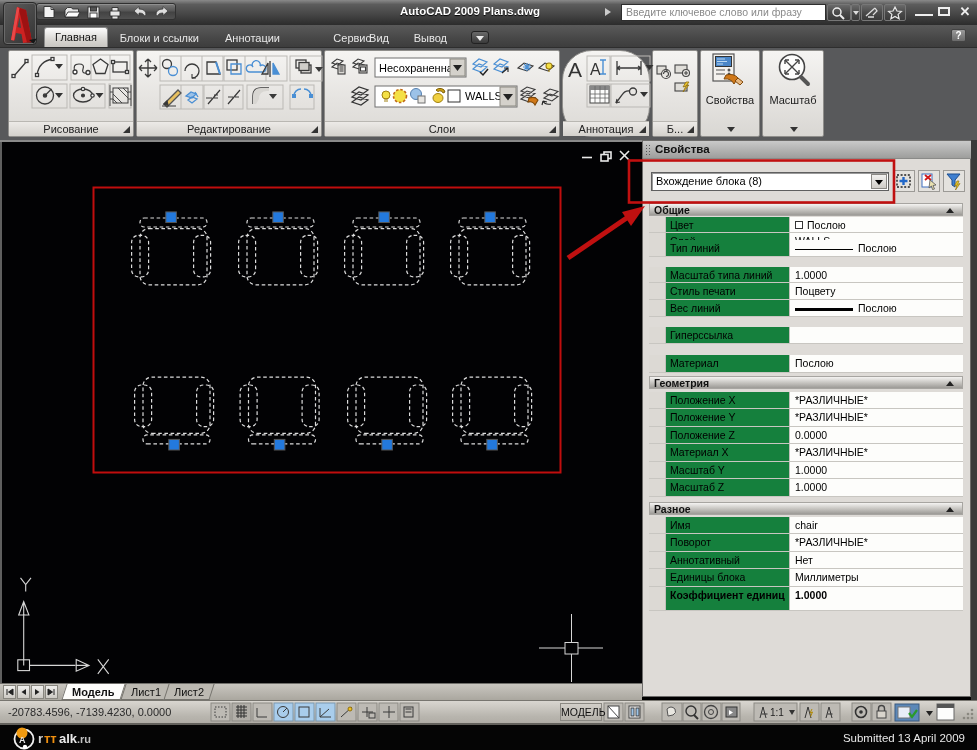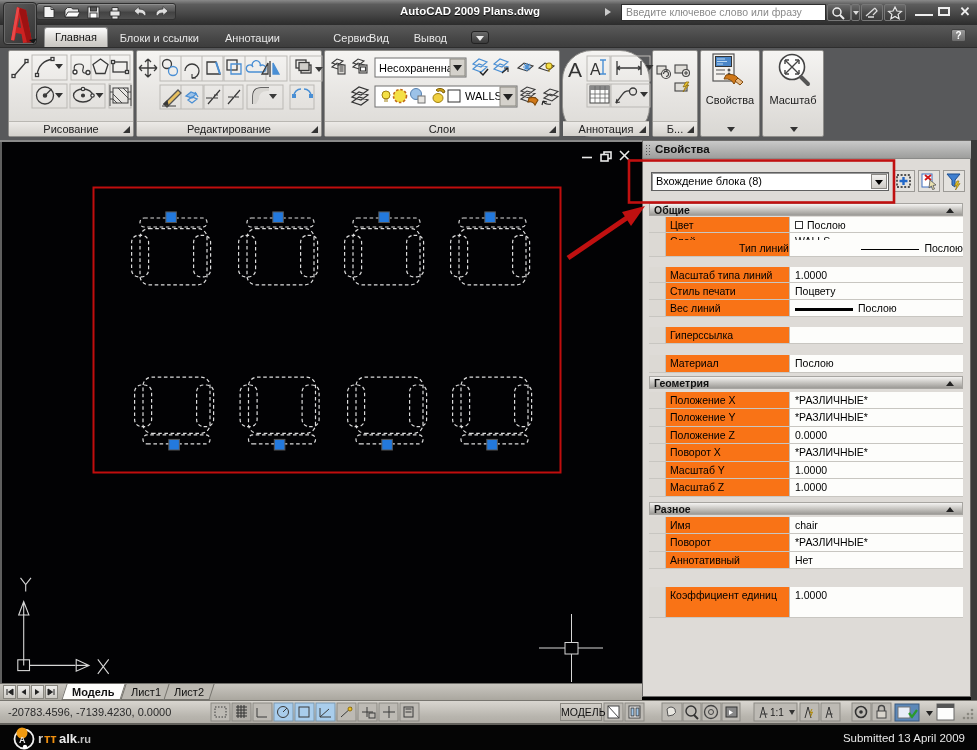--- a/index.html
+++ b/index.html
@@ -59,21 +59,21 @@
  border:1px solid #5f5f5f;box-shadow:inset 1px 1px 0 #9a9a9a;font-size:11px;color:#000;line-height:17px;padding-left:4px;}
 #combobtn{position:absolute;right:1px;top:1px;width:16px;height:15px;
  background:linear-gradient(#f2f1ef,#cfccc7);border:1px solid #8a8884;}
 .cat{position:absolute;left:6px;width:314px;height:13px;
  background:linear-gradient(#f4f3f1,#c4c2be 55%,#9c9a96);border:1px solid #a7a5a1;
  font-size:10.5px;font-weight:bold;color:#111;line-height:12px;padding-left:4px;}
 .cat:after{content:"";position:absolute;right:8px;top:4px;border-left:4px solid transparent;
  border-right:4px solid transparent;border-bottom:5px solid #222;}
 .prow{position:absolute;left:6px;width:314px;display:flex;font-size:10.5px;color:#000;}
 .prow .ind{width:17px;background:#dcd9d4;border-right:1px solid #c2c0bb;border-bottom:1px solid #c8c6c1;}
-.prow .lbl{width:124px;background:#f97316;border-right:1px solid #c2c0bb;border-bottom:1px solid #c8c6c1;
+.prow .lbl{width:124px;background:#15803d;border-right:1px solid #c2c0bb;border-bottom:1px solid #c8c6c1;
  padding:2px 0 0 4px;white-space:nowrap;overflow:hidden;}
 .prow .val{flex:1;background:#fdfdfb;border-bottom:1px solid #c8c6c1;padding:2px 0 0 5px;white-space:nowrap;overflow:hidden;}
 .pbtn{position:absolute;top:29px;width:22px;height:22px;border:1px solid #9c9a96;background:#e4e2de;}
 
 
 #tabrow{left:0;top:683px;width:642px;height:17px;background:linear-gradient(#c9c6c0,#aaa79f);border-top:1px solid #6f6e6a;}
 .navb{position:absolute;top:1px;width:13px;height:14px;background:linear-gradient(#efeeec,#cdcac4);
  border:1px solid #88867f;font-size:8px;text-align:center;line-height:13px;color:#222;}
 .sheettab{position:absolute;top:0px;height:16px;font-size:11px;line-height:16px;padding:0 7px;
  color:#111;transform:skewX(-18deg);border:1px solid #75736d;border-top:none;background:#bcb9b2;}
@@ -475,21 +475,21 @@
   <div class="prow" style="top:75.5px;height:16.7px;">
         <span class="ind"></span>
         <span class="lbl">Цвет</span>
         <span class="val"><span style="display:inline-block;width:8px;height:8px;border:1px solid #333;background:#fff;margin-right:4px;"></span>Послою</span>
       </div>
   <div class="prow" style="top:92.2px;height:16.7px;">
         <span class="ind"></span>
         <span class="lbl">Слой</span>
         <span class="val">WALLS</span>
       </div>
-  <div class="prow" style="top:99px;height:16.7px;text-align:right;">
+  <div class="prow" style="top:99px;height:16.7px;">
         <span class="ind"></span>
         <span class="lbl">Тип линий</span>
         <span class="val"><span style="display:inline-block;width:58px;height:1px;background:#000;vertical-align:middle;margin-right:5px;"></span>Послою</span>
       </div>
   <div class="prow" style="top:125.6px;height:16.7px;">
         <span class="ind"></span>
         <span class="lbl">Масштаб типа линий</span>
         <span class="val">1.0000</span>
       </div>
   <div class="prow" style="top:142.3px;height:16.7px;">
@@ -526,21 +526,21 @@
         <span class="lbl">Положение Y</span>
         <span class="val">*РАЗЛИЧНЫЕ*</span>
       </div>
   <div class="prow" style="top:285.5px;height:17.5px;">
         <span class="ind"></span>
         <span class="lbl">Положение Z</span>
         <span class="val">0.0000</span>
       </div>
   <div class="prow" style="top:303px;height:17.5px;">
         <span class="ind"></span>
-        <span class="lbl">Поворот X</span>
+        <span class="lbl">Материал X</span>
         <span class="val">*РАЗЛИЧНЫЕ*</span>
       </div>
   <div class="prow" style="top:320.5px;height:17.5px;">
         <span class="ind"></span>
         <span class="lbl">Масштаб Y</span>
         <span class="val">1.0000</span>
       </div>
   <div class="prow" style="top:338px;height:17.5px;">
         <span class="ind"></span>
         <span class="lbl">Масштаб Z</span>
@@ -556,21 +556,26 @@
   <div class="prow" style="top:393px;height:17.5px;">
         <span class="ind"></span>
         <span class="lbl">Поворот</span>
         <span class="val">*РАЗЛИЧНЫЕ*</span>
       </div>
   <div class="prow" style="top:410.5px;height:17.5px;">
         <span class="ind"></span>
         <span class="lbl">Аннотативный</span>
         <span class="val">Нет</span>
       </div>
-  <div class="prow" style="top:445.5px;height:31px;">
+  <div class="prow" style="top:428px;height:17.5px;">
+        <span class="ind"></span>
+        <span class="lbl">Единицы блока</span>
+        <span class="val">Миллиметры</span>
+      </div>
+  <div class="prow" style="top:445.5px;height:24px;font-weight:bold;">
         <span class="ind"></span>
         <span class="lbl">Коэффициент единиц</span>
         <span class="val">1.0000</span>
       </div>
 </div>
 
 <div class="abs" style="left:971px;top:140px;width:6px;height:560px;background:#3a3a3a;"></div>
 <div class="abs" id="tabrow">
   <span class="navb" style="left:3px;"><svg width="11" height="12">
           <path d="M3,3 v6 M9,3 L4.5,6 L9,9 z" fill="#222" stroke="#222"></path>

